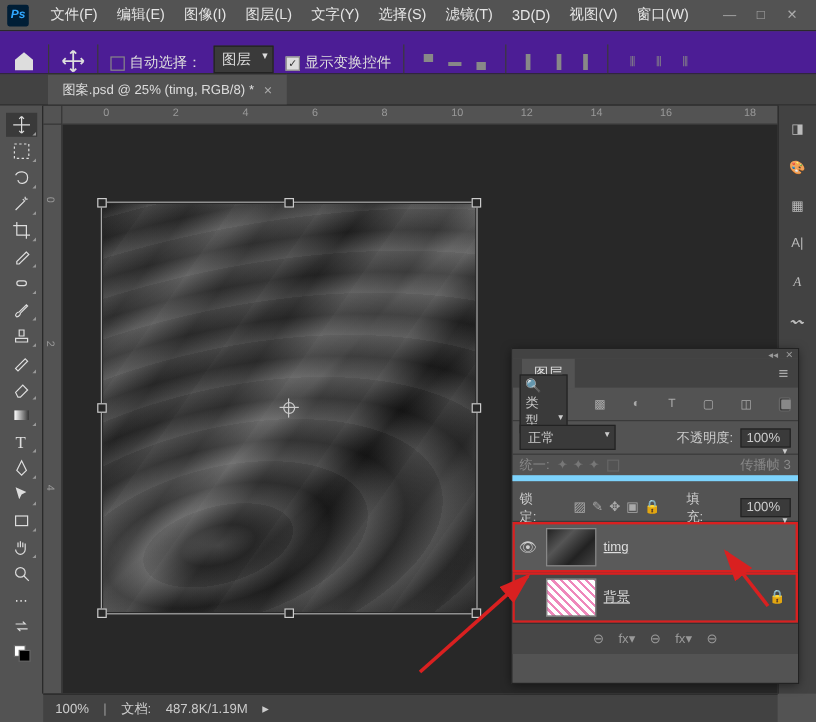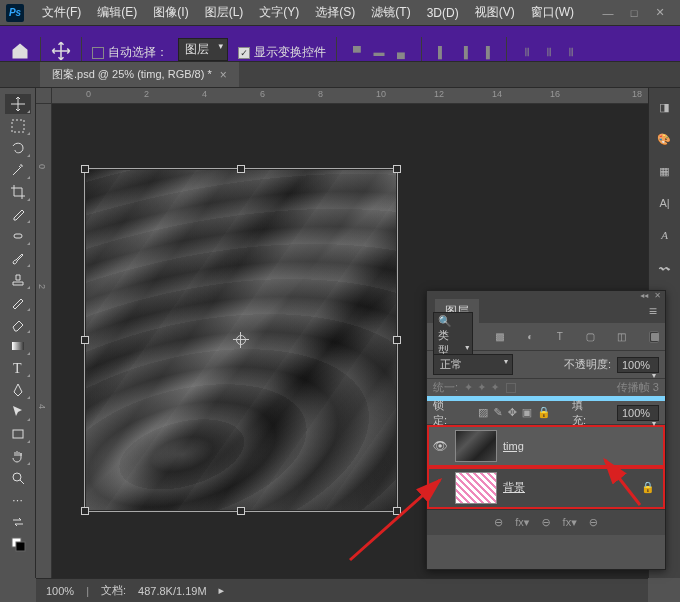--- a/index.html
+++ b/index.html
@@ -87,21 +87,21 @@
   .blend-dd::after { content:"▾"; position:absolute; right:4px; font-size:8px; }
   .opacity-lbl { margin-left: auto; font-size: 11px; color: #ccc; }
   .pct-box { background: #3a3a3a; border: 1px solid #222; padding: 1px 12px 1px 4px; font-size: 11px; position: relative; width: 42px; }
   .pct-box::after { content:"▾"; position:absolute; right:2px; font-size:8px; }
   
   .unify-row { height: 22px; display: flex; align-items: center; padding: 0 6px; gap: 6px; border-bottom: 5px solid #7dd3fc; font-size: 11px; color: #888; }
   .unify-icons { display: flex; gap: 4px; color: #777; }
   .prop-label { margin-left: auto; color: #888; }
   .prop-check { width: 10px; height: 10px; border: 1px solid #666; }
   
-  .lock-row { height: 24px; display: flex; align-items: center; padding: 0 6px; gap: 21px; border-bottom: 1px solid #3a3a3a; font-size: 11px; }
+  .lock-row { height: 24px; display: flex; align-items: center; padding: 0 6px; gap: 21px; border-bottom: 1px solid #3a3a3a; font-size: 11px; margin-top: 10px; }
   .lock-icons { display: flex; gap: 5px; color: #aaa; font-size: 11px; }
   .fill-lbl { margin-left: auto; }
   
   .layer-list { flex: 1; background: #474747; overflow: hidden; }
   .layer-item { height: 42px; display: flex; align-items: center; padding: 0 4px; gap: 6px; border-bottom: 1px solid #3a3a3a; }
   .layer-item.selected { background: #5a5a5a; }
   .layer-item.hl { outline: 2px solid #d92020; outline-offset: -2px; }
   .layer-eye { width: 18px; color: #ccc; text-align: center; font-size: 12px; }
   .layer-thumb { width: 42px; height: 32px; border: 1px solid #888; background: #333; }
   .thumb-silk { background: linear-gradient(135deg,#222,#555,#222,#444); }
@@ -325,21 +325,21 @@
     <div class="ruler-h">
       <span class="ruler-tick" style="left:34px">0</span>
       <span class="ruler-tick" style="left:92px">2</span>
       <span class="ruler-tick" style="left:150px">4</span>
       <span class="ruler-tick" style="left:208px">6</span>
       <span class="ruler-tick" style="left:266px">8</span>
       <span class="ruler-tick" style="left:324px">10</span>
       <span class="ruler-tick" style="left:382px">12</span>
       <span class="ruler-tick" style="left:440px">14</span>
       <span class="ruler-tick" style="left:498px">16</span>
-      <span class="ruler-tick" style="left:580px">18</span>
+      <span class="ruler-tick" style="left:568px">18</span>
     </div>
     <div class="ruler-v">
       <span class="ruler-tick-v" style="top:60px">0</span>
       <span class="ruler-tick-v" style="top:180px">2</span>
       <span class="ruler-tick-v" style="top:300px">4</span>
     </div>
     <div class="canvas-image">
         <div class="silk"></div>
       </div>
     <div class="transform-box">

